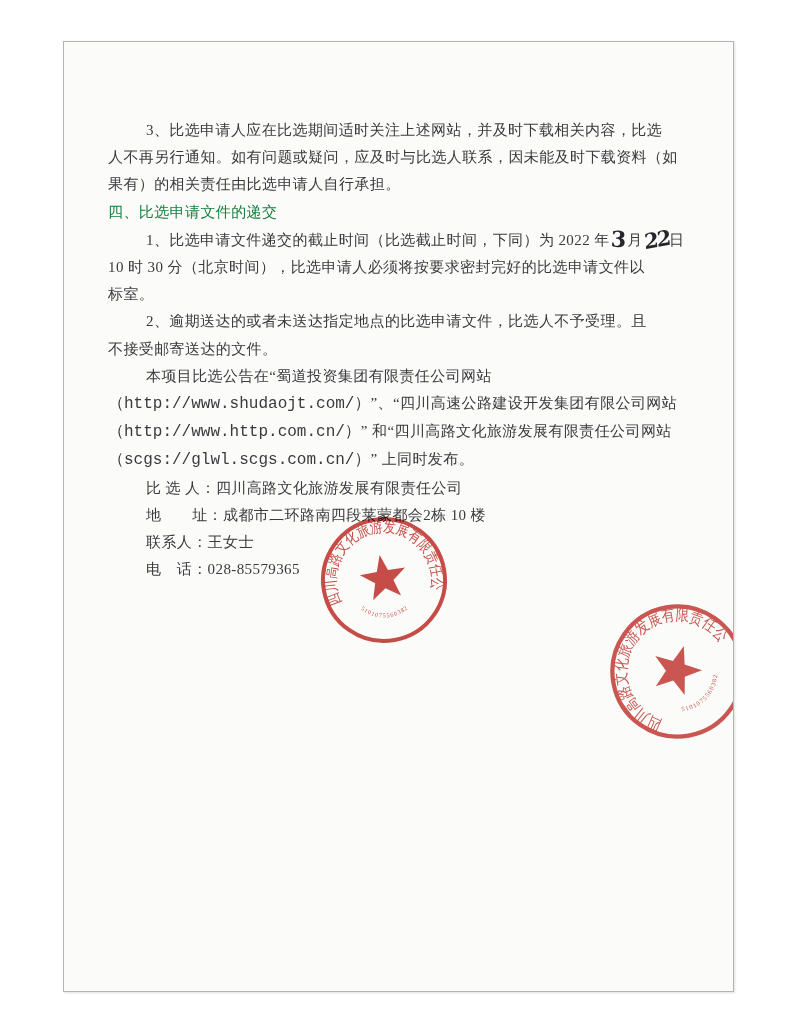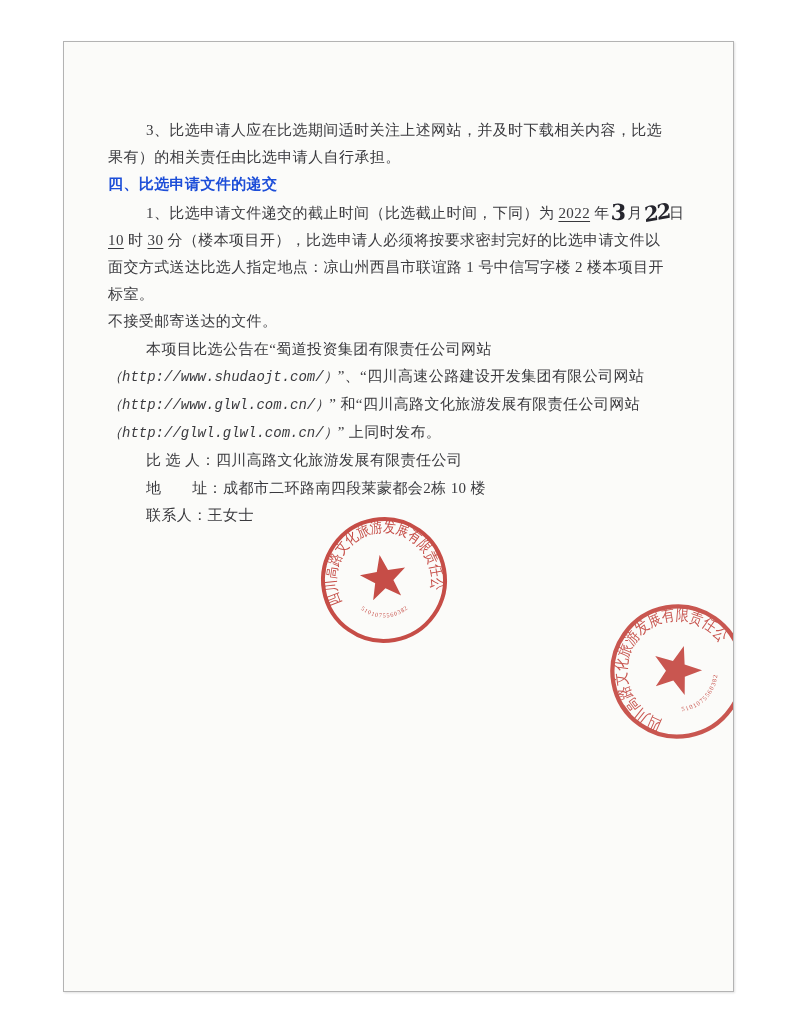--- a/index.html
+++ b/index.html
@@ -12,79 +12,83 @@
     box-shadow:1px 1px 2px rgba(0,0,0,0.12);
     overflow:hidden;
   }
   .content {
     position:absolute; left:44px; top:75px; width:590px;
     font-size:15px; line-height:27.2px; color:#3a3a3e;
     letter-spacing:0.4px;
   }
   .line { white-space:nowrap; }
   .ind  { padding-left:38px; }
-  .hd   { font-weight:bold; color:#1d4ed8; }
-  .url  { font-family:"Liberation Mono", monospace; font-size:14px; letter-spacing:0;font-style:italic; }
-  .u    { text-decoration:underline; text-underline-offset:3px; }
+  .hd   { font-weight:normal; color:#15803d; }
+  .url  { font-family:"Liberation Mono", monospace; font-size:16px; letter-spacing:0; }
+  .u    { text-underline-offset:3px; }
   .hand { font-family:"DejaVu Serif", serif; font-weight:700; color:#25252d;
           display:inline-block; line-height:1; }
   .hand-month { font-size:22px; transform:rotate(3deg) translateY(2px); margin:0 1px; }
   .hand-day   { font-size:21px; transform:rotate(-10deg) skewX(-6deg) translateY(2px);
                 letter-spacing:-2px; margin-left:1px; }
   .stamp { position:absolute; mix-blend-mode:multiply; }
   .stamp svg { display:block; }
   .stamp-main  { left:253px; top:471px; width:134px; height:134px;
                  transform:rotate(-10deg); opacity:0.93; }
   .stamp-right { left:542px; top:558px; width:143px; height:143px;
                  transform:rotate(-55deg); opacity:0.88; }
 </style>
 </head>
 <body>
 
 <div class="scan-bg">
   <div class="page">
     <div class="content">
 
       <div class="line ind">3、比选申请人应在比选期间适时关注上述网站，并及时下载相关内容，比选</div>
+      <div class="line">人不再另行通知。如有问题或疑问，应及时与比选人联系，因未能及时下载资料（如</div>
       <div class="line">果有）的相关责任由比选申请人自行承担。</div>
 
       <div class="line hd">四、比选申请文件的递交</div>
 
       <div class="line ind">
         <span>1、比选申请文件递交的截止时间（比选截止时间，下同）为 </span><span class="u">2022</span><span> 年</span><span class="hand hand-month">3</span><span>月</span><span class="hand hand-day">22</span><span>日</span>
       </div>
       <div class="line">
-        <span class="u">10</span><span> 时 </span><span class="u">30</span><span> 分（楼本项目开），比选申请人必须将按要求密封完好的比选申请文件以</span>
+        <span class="u">10</span><span> 时 </span><span class="u">30</span><span> 分（北京时间），比选申请人必须将按要求密封完好的比选申请文件以</span>
       </div>
-      <div class="line">面交方式送达比选人指定地点：凉山州西昌市联谊路 1 号中信写字楼 2 楼本项目开</div>
       <div class="line">标室。</div>
 
+      <div class="line ind">2、逾期送达的或者未送达指定地点的比选申请文件，比选人不予受理。且</div>
       <div class="line">不接受邮寄送达的文件。</div>
 
 
       <div class="line ind">本项目比选公告在“蜀道投资集团有限责任公司网站</div>
       <div class="line">
         <span class="url">（http://www.shudaojt.com/）</span><span>”、“四川高速公路建设开发集团有限公司网站</span>
       </div>
       <div class="line">
-        <span class="url">（http://www.glwl.com.cn/）</span><span>” 和“四川高路文化旅游发展有限责任公司网站</span>
+        <span class="url">（http://www.http.com.cn/）</span><span>” 和“四川高路文化旅游发展有限责任公司网站</span>
       </div>
       <div class="line">
-        <span class="url">（http://glwl.glwl.com.cn/）</span><span>” 上同时发布。</span>
+        <span class="url">（scgs://glwl.scgs.com.cn/）</span><span>” 上同时发布。</span>
       </div>
 
 
       <div class="line ind">
         <span>比 选 人：</span><span>四川高路文化旅游发展有限责任公司</span>
       </div>
       <div class="line ind">
         <span>地　　址：</span><span>成都市二环路南四段莱蒙都会2栋 10 楼</span>
       </div>
       <div class="line ind">
         <span>联系人：</span><span>王女士</span>
+      </div>
+      <div class="line ind">
+        <span>电　话：</span><span>028-85579365</span>
       </div>
 
     </div>
 
     <div class="stamp stamp-main">
       <svg viewBox="0 0 200 200" width="134" height="134">
         <circle cx="100" cy="100" r="91" fill="none" stroke="#c5403a" stroke-width="6"></circle>
         <defs>
           <path id="companyArc1" d="M 32.3 124.6 A 72 72 0 1 1 167.7 124.6" fill="none"></path>
           <path id="serialArc1" d="M 56 134.6 A 56 56 0 0 0 144 134.6" fill="none"></path>

